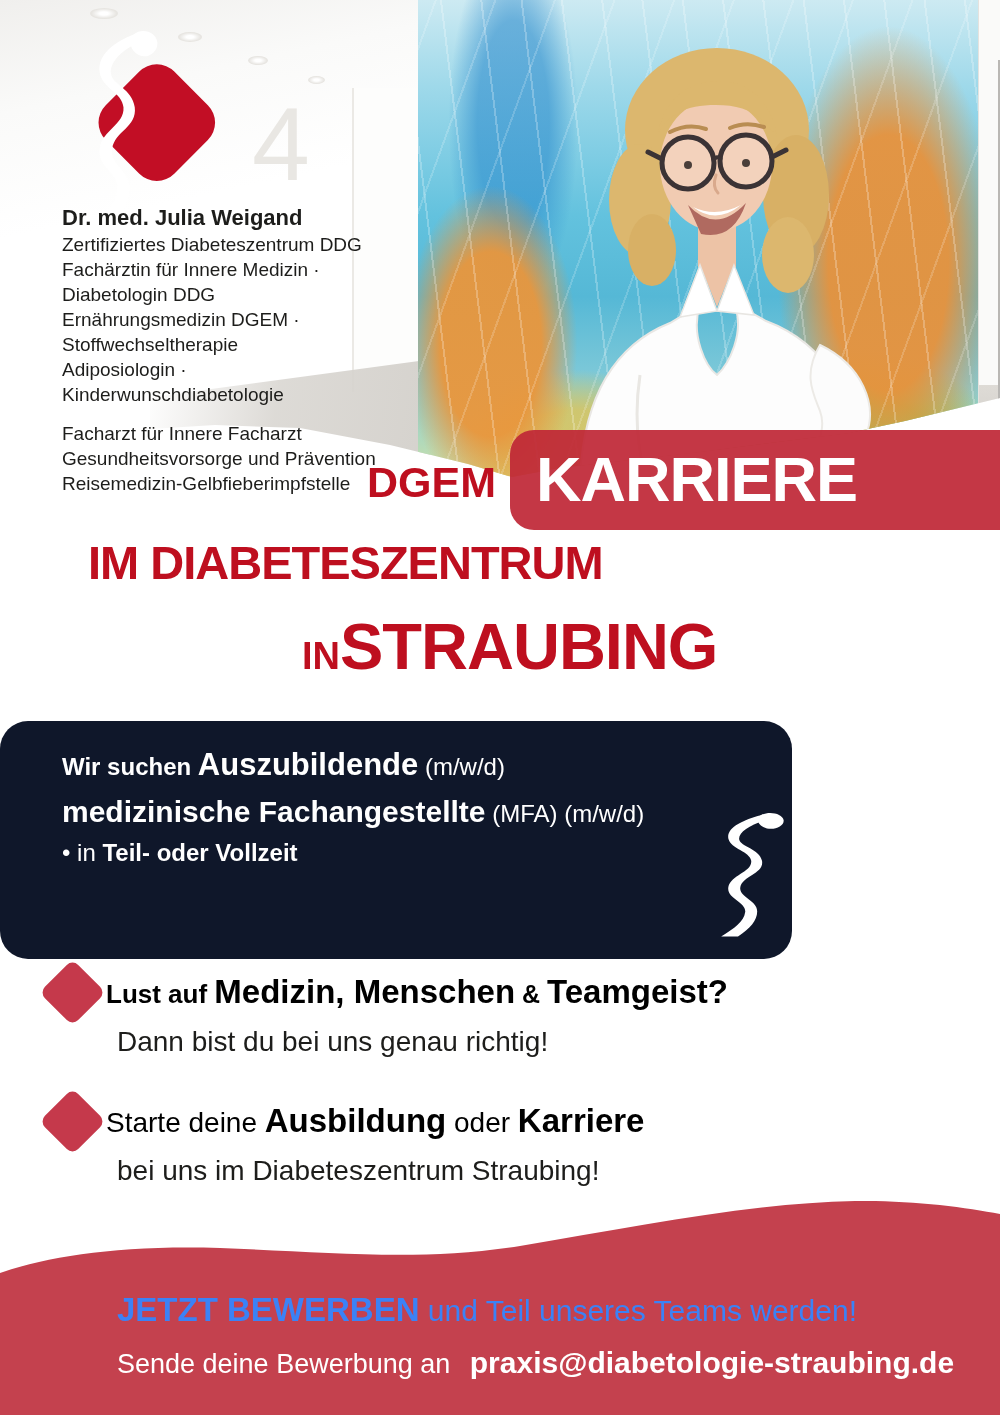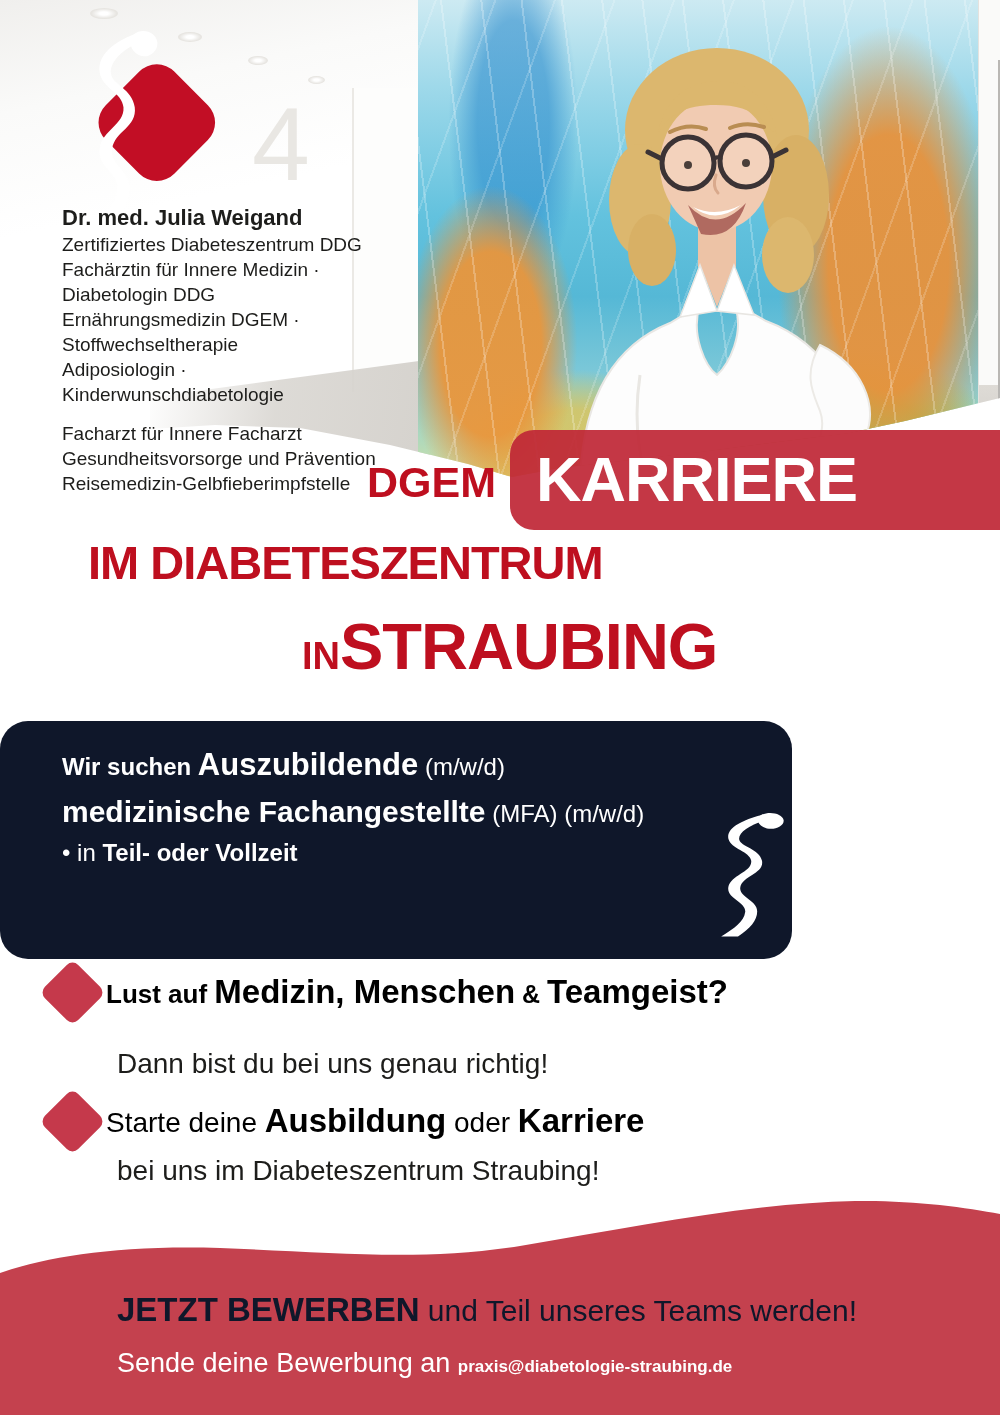--- a/index.html
+++ b/index.html
@@ -80,26 +80,26 @@
   .b-line{position:absolute;left:106px;white-space:nowrap;color:#000000;line-height:44px;}
   .b-sm-b{font-size:26px;font-weight:700;}
   .b-lg-b{font-size:33px;font-weight:700;}
   .b-amp{font-size:25px;font-weight:700;}
   .b-reg{font-size:28px;font-weight:400;text-align:right;}
   .b-sub{position:absolute;left:117px;font-size:28px;font-weight:400;line-height:36px;
          color:#1d1d1b;white-space:nowrap;}
 
   
   .wave{position:absolute;left:0;top:1192px;width:1000px;height:223px;}
-  .cta1{position:absolute;left:117px;top:1288px;color:#0f172a;white-space:nowrap;line-height:44px;}
+  .cta1{position:absolute;left:117px;top:1288px;color:#3b82f6;white-space:nowrap;line-height:44px;}
   .cta1 .strong{font-size:33px;font-weight:700;}
   .cta1 .rest{font-size:30px;font-weight:400;}
   .cta2{position:absolute;left:117px;top:1344px;color:#fff;white-space:nowrap;line-height:38px;}
   .cta2 .pre{font-size:27px;font-weight:400;}
-  .cta2 .email{font-size:17px;font-weight:700;}
+  .cta2 .email{font-size:30px;font-weight:700;margin-left:12px;}
 </style>
 </head>
 <body>
 
 <div class="poster">
 
   <div class="photo">
     <div class="hall-left">
       <div class="lamp" style="left:90px;top:8px;width:28px;height:11px;"></div>
       <div class="lamp" style="left:178px;top:32px;width:24px;height:10px;"></div>
@@ -192,21 +192,21 @@
     </div>
   </div>
   <svg class="box-snake" width="72" height="126" viewBox="0 0 60 160" preserveAspectRatio="none">
     <use href="#snake" fill="#ffffff"></use>
   </svg>
 
   <div class="diamond" style="left:49px;top:969px;"></div>
   <div class="b-line" style="top:970px;">
     <span class="b-sm-b">Lust auf </span><span class="b-lg-b">Medizin, Menschen</span><span class="b-amp"> &amp; </span><span class="b-lg-b">Teamgeist?</span>
   </div>
-  <div class="b-sub" style="top:1024px;margin-top:22px;">Dann bist du bei uns genau richtig!</div>
+  <div class="b-sub" style="top:1024px;">Dann bist du bei uns genau richtig!</div>
 
   <div class="diamond" style="left:49px;top:1098px;"></div>
   <div class="b-line" style="top:1099px;">
     <span class="b-reg">Starte deine </span><span class="b-lg-b">Ausbildung</span><span class="b-reg"> oder </span><span class="b-lg-b">Karriere</span>
   </div>
   <div class="b-sub" style="top:1153px;">bei uns im Diabeteszentrum Straubing!</div>
 
   <svg class="wave" viewBox="0 0 1000 223" preserveAspectRatio="none">
     <path d="M0,81 C50,64 120,53 220,56 C330,60 420,70 520,54 C640,34 750,11 855,9 C910,8 965,15 1000,22 L1000,223 L0,223 Z" fill="#c4414e"></path>
   </svg>

